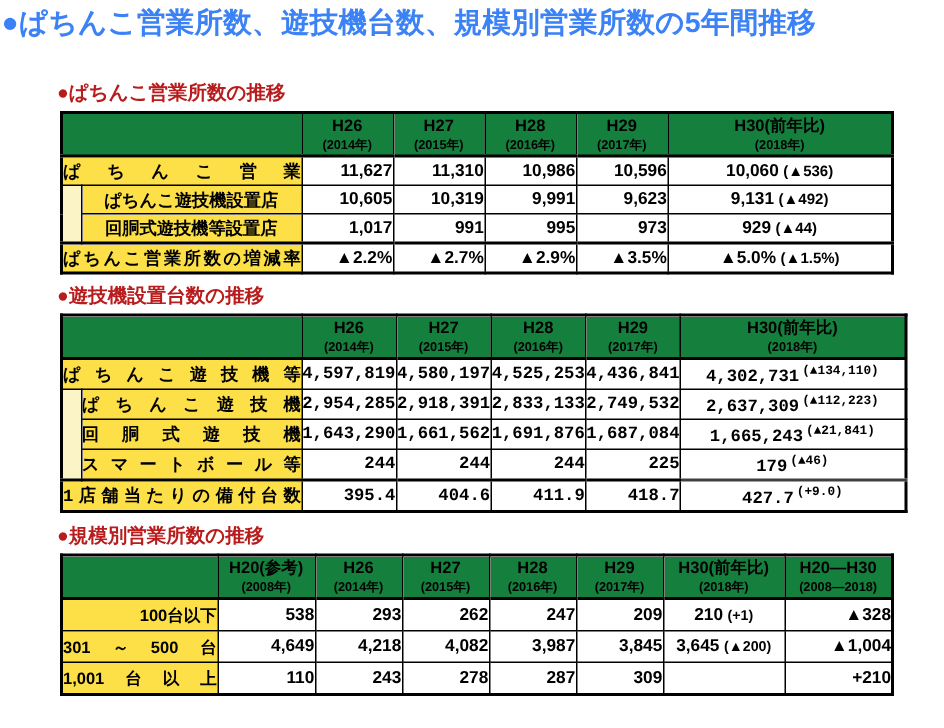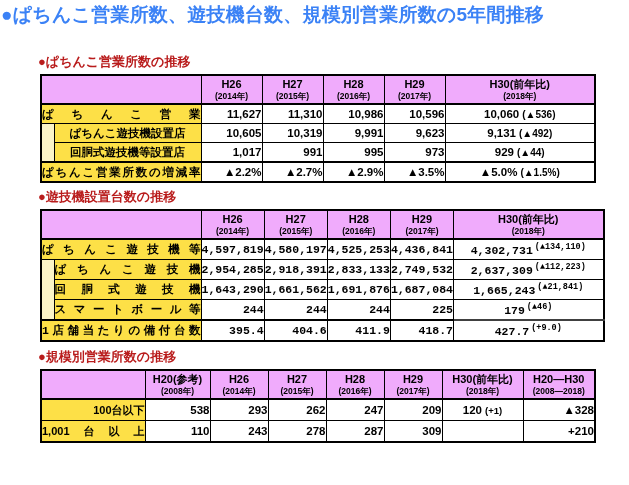--- a/index.html
+++ b/index.html
@@ -22,21 +22,21 @@
   table.tbl{
     border-collapse:collapse;table-layout:fixed;
     margin-left:40px;border:2px solid #000;
     font-weight:bold;color:#000;
   }
   .tbl td{
     border:1px solid #000;padding:0;vertical-align:middle;
     font-size:11.5px;overflow:hidden;white-space:nowrap;
   }
   .tbl thead td{
-    background:#f0abfc;text-align:center;border-bottom:2px solid #000;
+    background:#15803d;text-align:center;border-bottom:2px solid #000;
     height:27px;
   }
   .t1 tbody td{height:18px;}
   .t2 tbody td{height:19px;font-family:Liberation Mono, monospace;}
   .t3 tbody td{height:20px;}
   .era{font-size:11px;line-height:13px;}
   .yr{font-size:8.5px;line-height:10px;}
   .lab{background:#fde047;}
   .jl{text-align:justify;text-align-last:justify;padding:0 5px;}
   .cl{text-align:center;}
@@ -255,22 +255,32 @@
     </tr>
   </thead>
   <tbody>
     <tr>
       <td class="lab rl">100台以下</td>
       <td class="num">538</td>
       <td class="num dv">293</td>
       <td class="num">262</td>
       <td class="num">247</td>
       <td class="num">209</td>
-      <td class="mid"><span>120</span><span class="d3">(+1)</span></td>
+      <td class="mid"><span>210</span><span class="d3">(+1)</span></td>
       <td class="num">▲328</td>
+    </tr>
+    <tr>
+      <td class="lab jl">301～500台</td>
+      <td class="num">4,649</td>
+      <td class="num dv">4,218</td>
+      <td class="num">4,082</td>
+      <td class="num">3,987</td>
+      <td class="num">3,845</td>
+      <td class="mid"><span>3,645</span><span class="d3">(▲200)</span></td>
+      <td class="num">▲1,004</td>
     </tr>
     <tr>
       <td class="lab jl">1,001台以上</td>
       <td class="num">110</td>
       <td class="num dv">243</td>
       <td class="num">278</td>
       <td class="num">287</td>
       <td class="num">309</td>
       <td class="mid"></td>
       <td class="num">+210</td>

